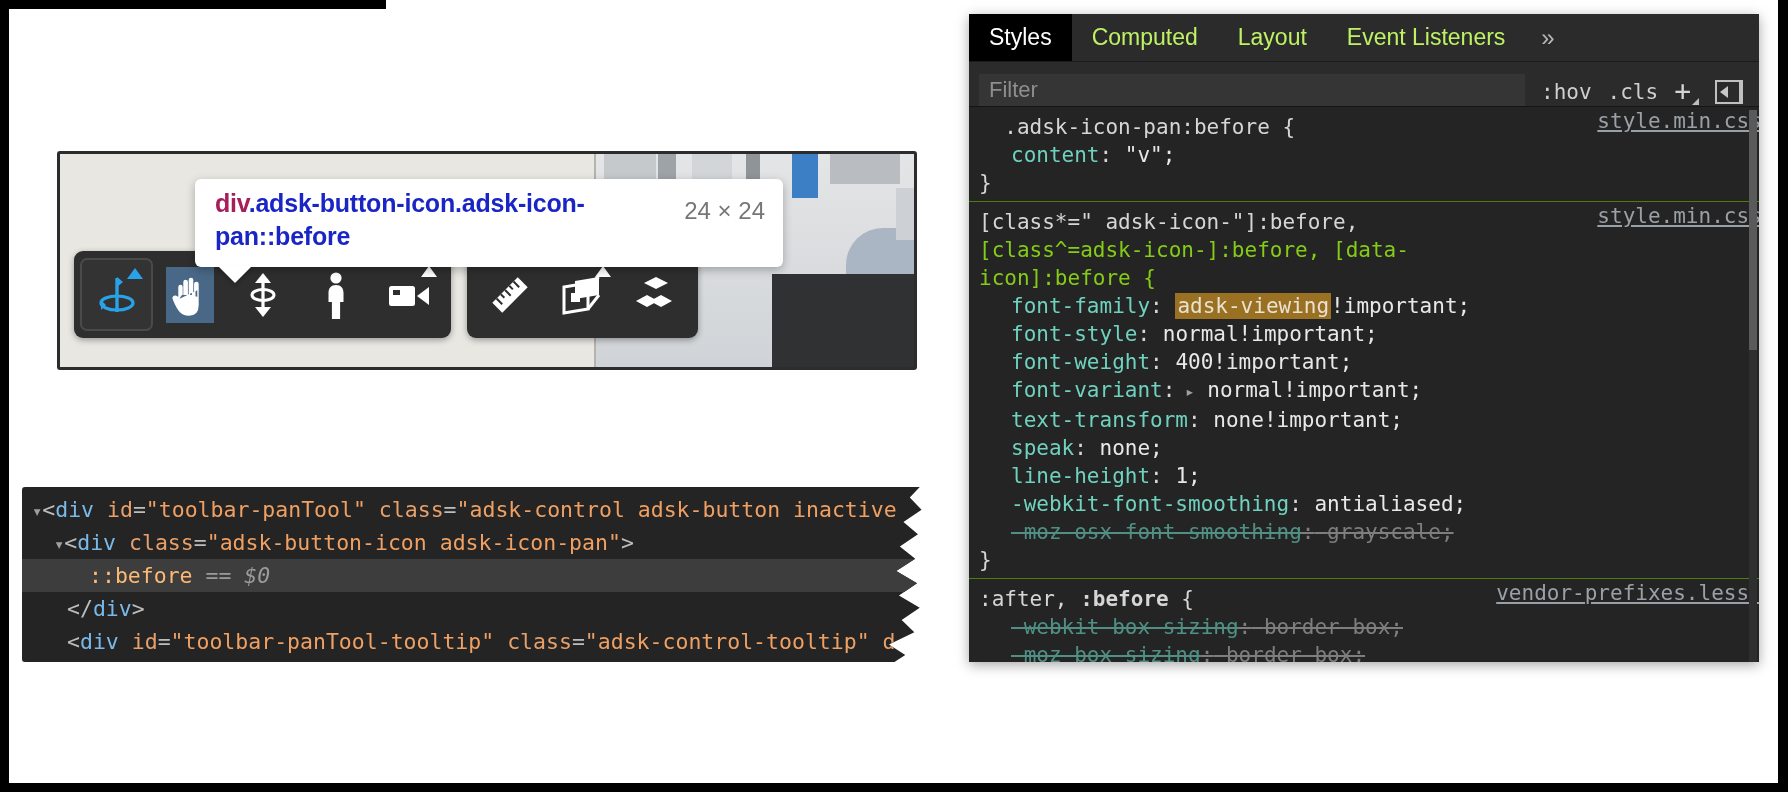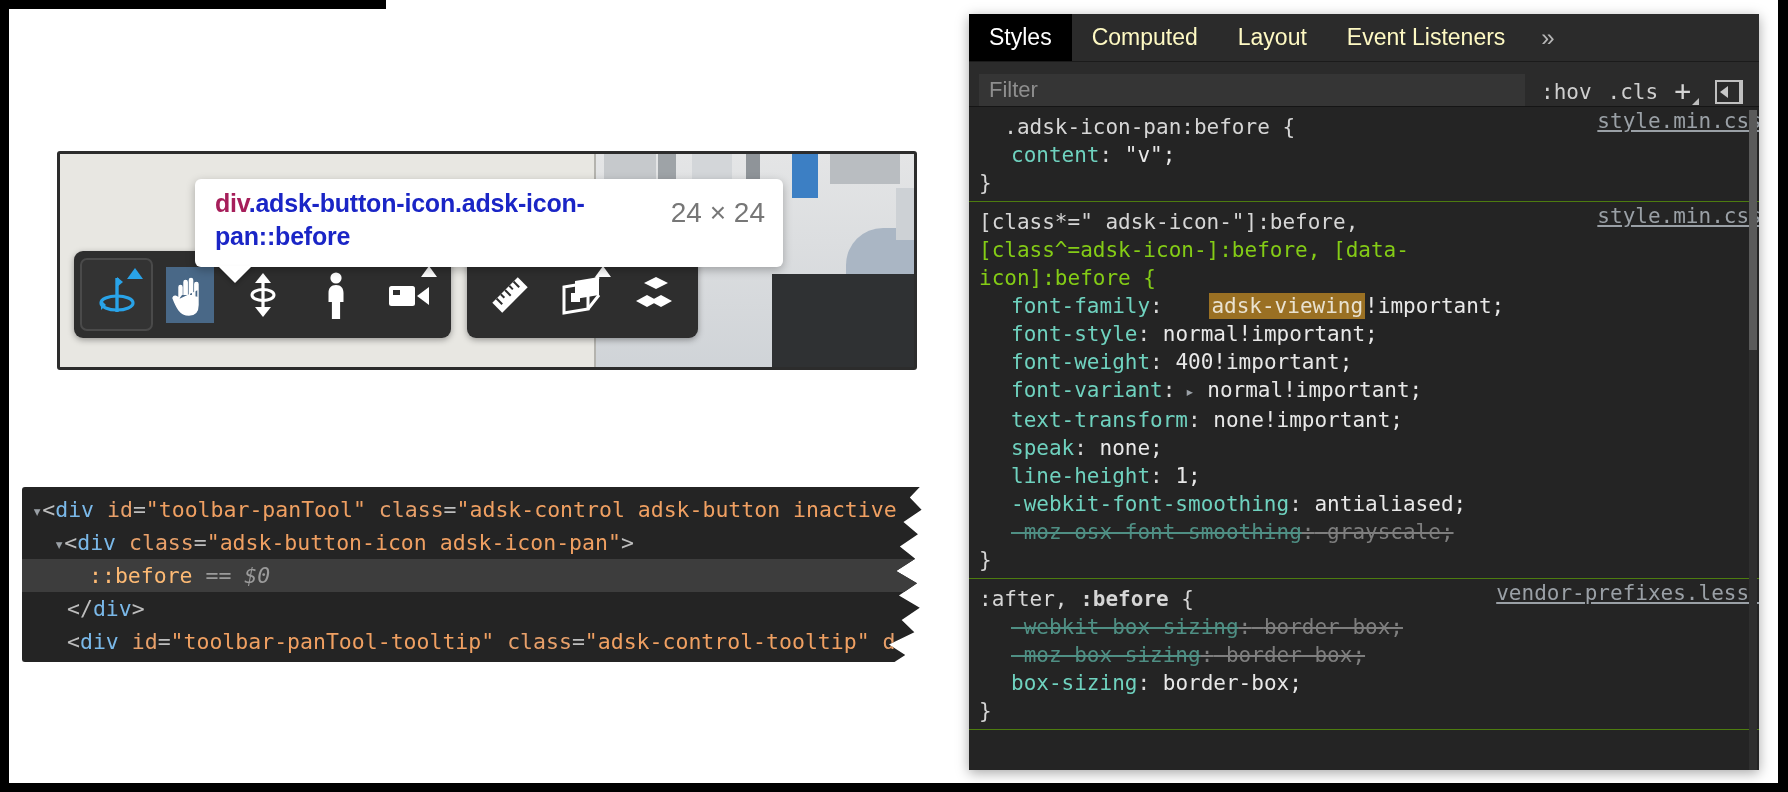--- a/index.html
+++ b/index.html
@@ -108,21 +108,21 @@
     z-index: 20;
   }
   .insp-tip .sel {
     font-size: 25px; font-weight: bold; line-height: 1.32;
     letter-spacing: -.2px;
     max-width: 430px;
   }
   .insp-tip .sel .tag  { color: #a61e5a; }
   .insp-tip .sel .cls  { color: #1a25c6; }
   .insp-tip .dims {
-    font-size: 28px; color: #777; white-space: nowrap;
+    font-size: 24px; color: #777; white-space: nowrap;
     margin-top: 10px; margin-left: 12px;
   }
   .insp-tip .tail {
     position: absolute; left: 23px; bottom: -16px;
     width: 0; height: 0;
     border-left: 17px solid transparent;
     border-right: 17px solid transparent;
     border-top: 17px solid #fff;
     filter: drop-shadow(0 3px 2px rgba(0,0,0,.18));
   }
@@ -157,33 +157,33 @@
   .tagname { color: #7ab8e8; }
   .attrname { color: #e8a06a; }
   .attrval { color: #f0a062; }
   .pseudo { color: #fdba74; }
   .eqeq { color: #9b9b9b; }
   .dollar0 { color: #9b9b9b; font-style: italic; }
 
   
   .styles-panel {
     position: absolute; left: 969px; top: 14px;
-    width: 790px; height: 756px;
+    width: 790px; height: 648px;
     background: #242424;
     box-shadow: 0 3px 12px rgba(0,0,0,.35);
     overflow: hidden;
   }
   .sp-tabbar {
     height: 48px; background: #2b2b2b;
     display: flex; align-items: stretch;
     border-bottom: 1px solid #1b1b1b;
   }
   .sp-tab {
     display: flex; align-items: center; padding: 0 20px;
-    color: #fef9c3; font-size: 23px;
+    color: #bef264; font-size: 23px;
     font-family: "Liberation Sans", sans-serif;
   }
   .sp-tab.active { background: #000; color: #fff; }
   .sp-tab.chev { padding: 0 16px; font-size: 24px; color: #b6b6b6; }
 
   .sp-filterbar {
     height: 45px; background: #2b2b2b;
     display: flex; align-items: flex-end;
     padding: 0 8px 0 10px;
     border-bottom: 1px solid #151515;
@@ -243,21 +243,21 @@
     position: absolute; right: -28px; top: 0;
   }
   .decl { padding-left: 42px; white-space: pre; }
   .prop { color: #6fd2bf; }
   .val  { color: #e8e8e8; }
   .decl.overridden { text-decoration: line-through; color: #7e7e7e; }
   .decl.overridden .prop { color: #4f8f84; text-decoration: line-through; }
   .decl.overridden .val { color: #7e7e7e; }
   .brace { padding-left: 10px; color: #d6d6d6; }
   .hlval {
-    background: #9a7023; color: #e9e2d0; padding: 1px 2px; margin-left: 34px;
+    background: #9a7023; color: #e9e2d0; padding: 1px 2px;
   }
   .expander { color: #9aa0a6; font-size: 16px; }
 
   
   .sp-scroll {
     position: absolute; right: 2px; top: 96px; width: 8px; height: 660px;
     background: #2f2f2f;
   }
   .sp-scroll i { display:block; width:8px; height: 240px; background:#5a5a5a; }
 </style>

